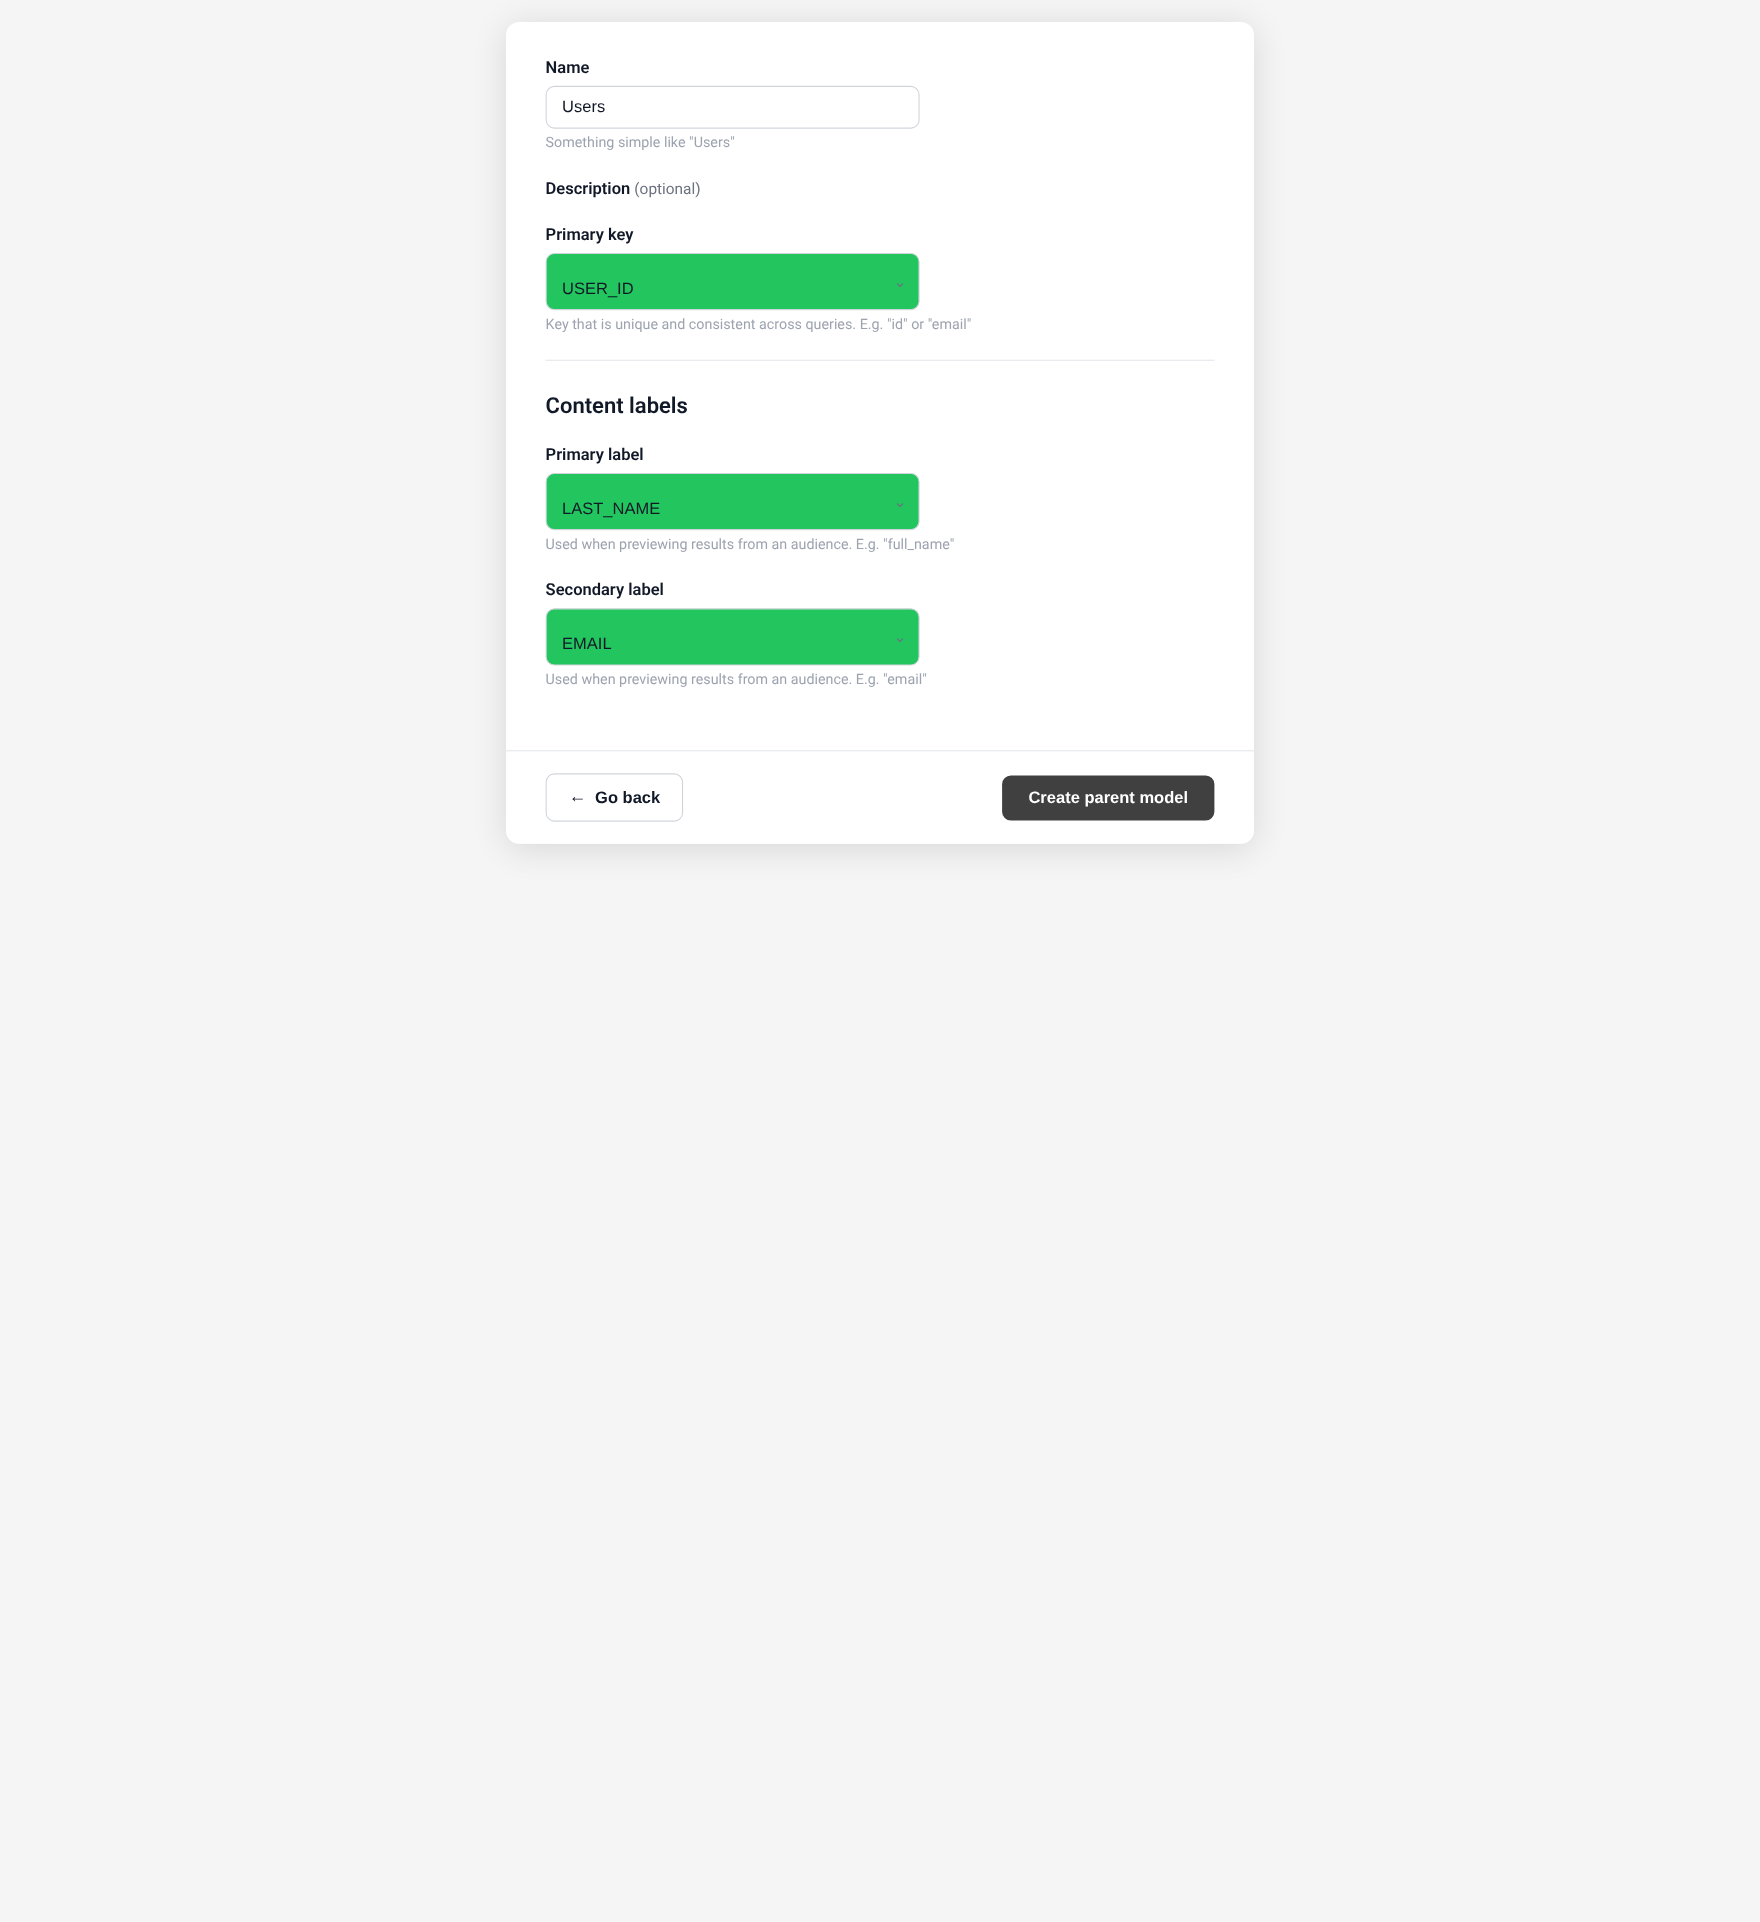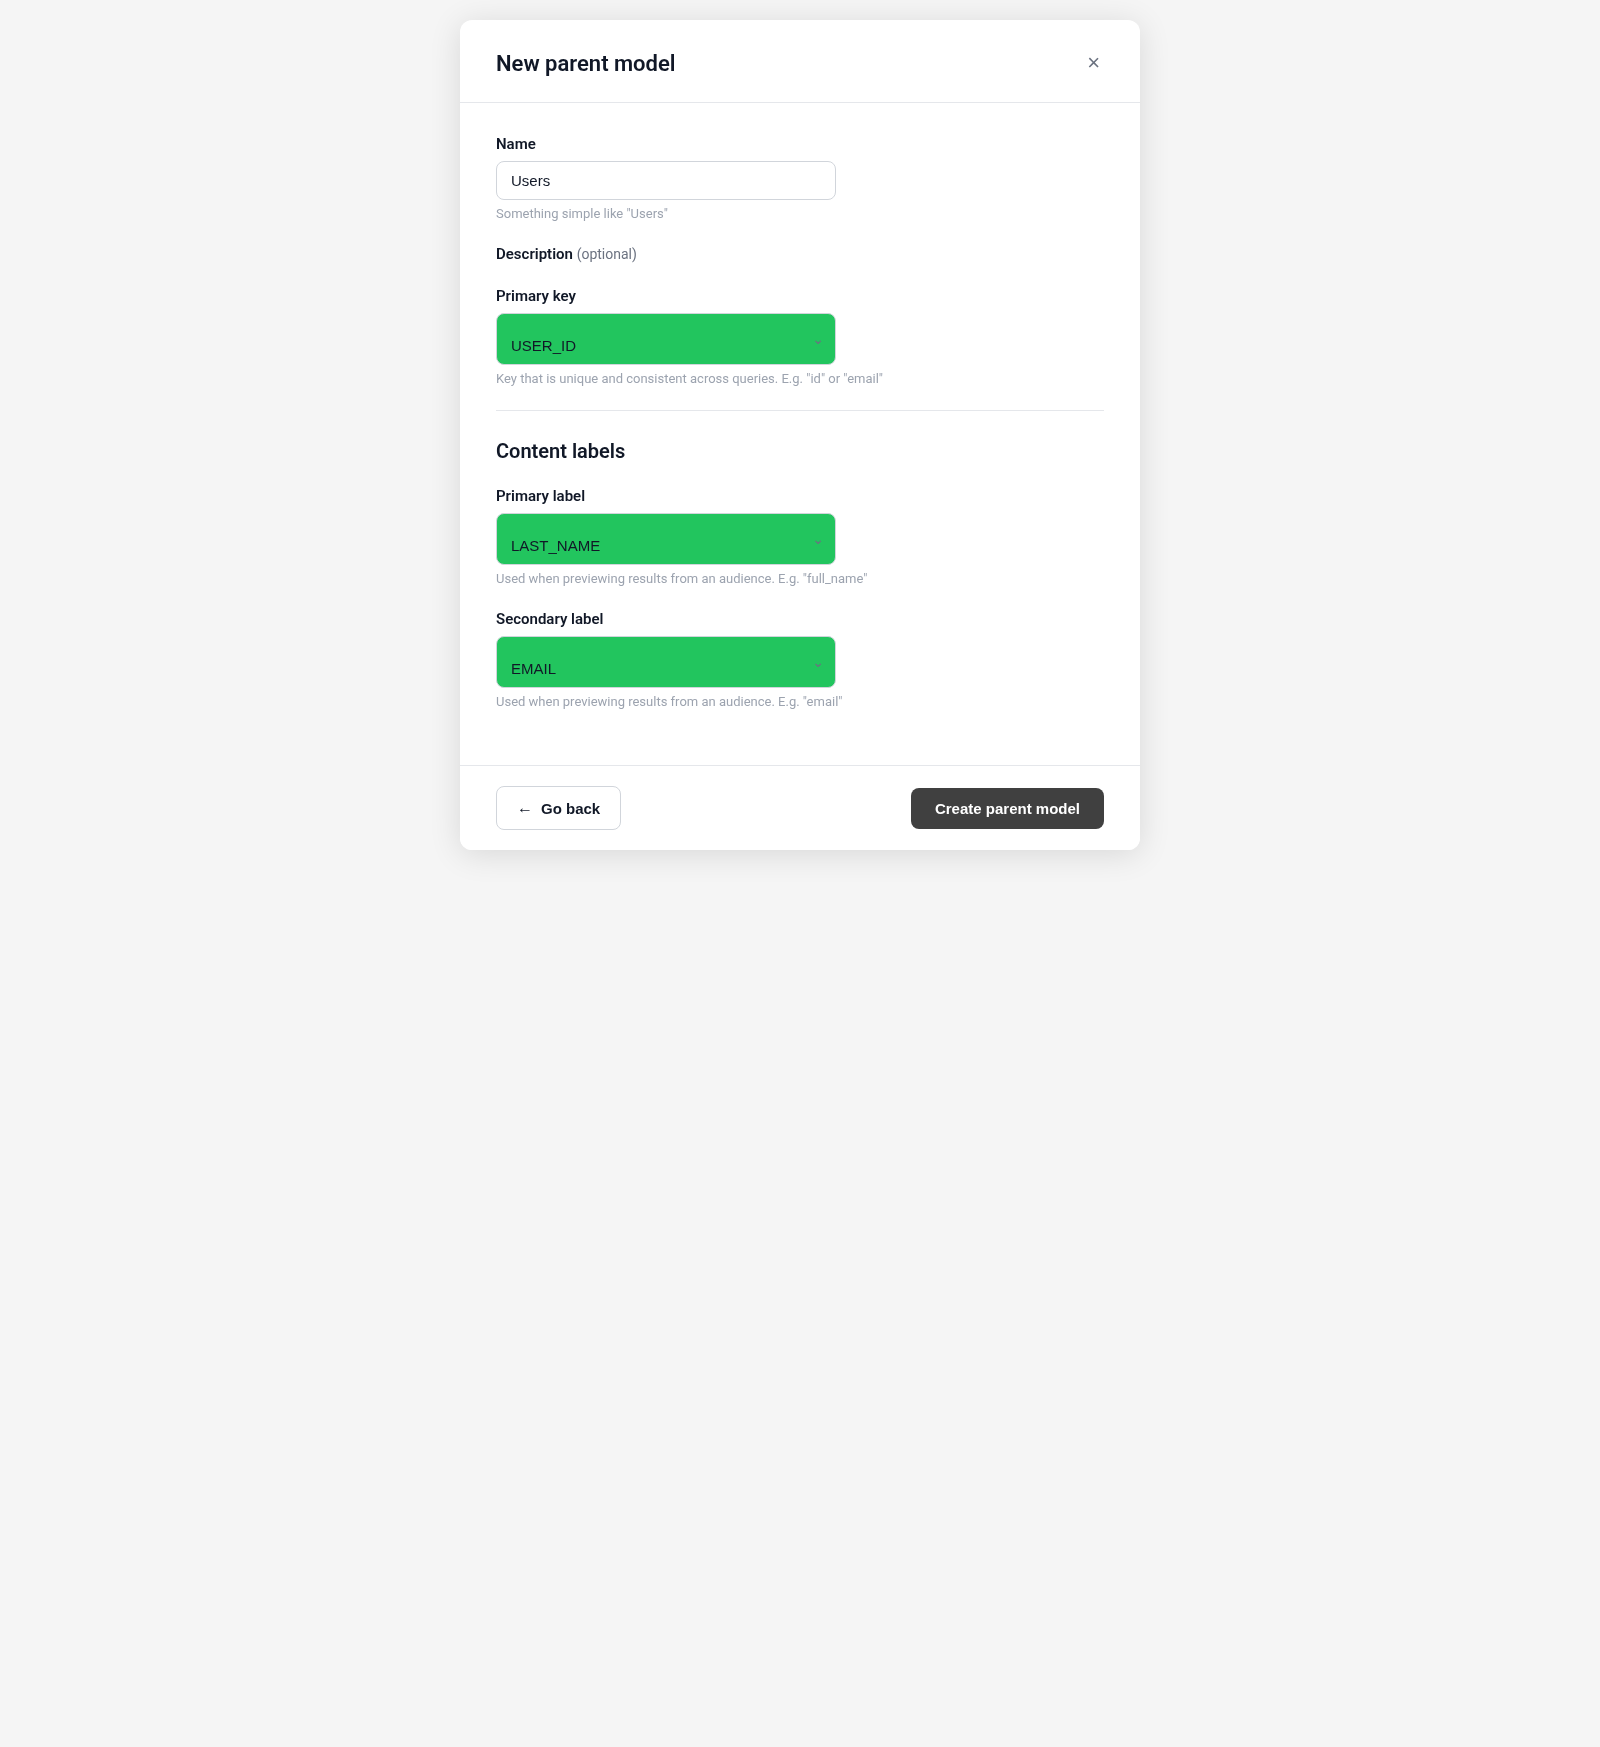--- a/index.html
+++ b/index.html
@@ -195,26 +195,20 @@
 
     .arrow-left {
       font-size: 16px;
     }
   </style>
 </head>
 <body>
 
 <div class="modal">
 
-  <div class="modal-header">
-    <h1 class="modal-title">New parent model</h1>
-    <button class="close-button">
-      <span>×</span>
-    </button>
-  </div>
 
   <div class="modal-body">
 
 
     <div class="form-group">
       <label class="form-label">Name</label>
       <input type="text" class="form-input" value="Users" style="">
       <p class="form-hint">Something simple like "Users"</p>
     </div>
 

